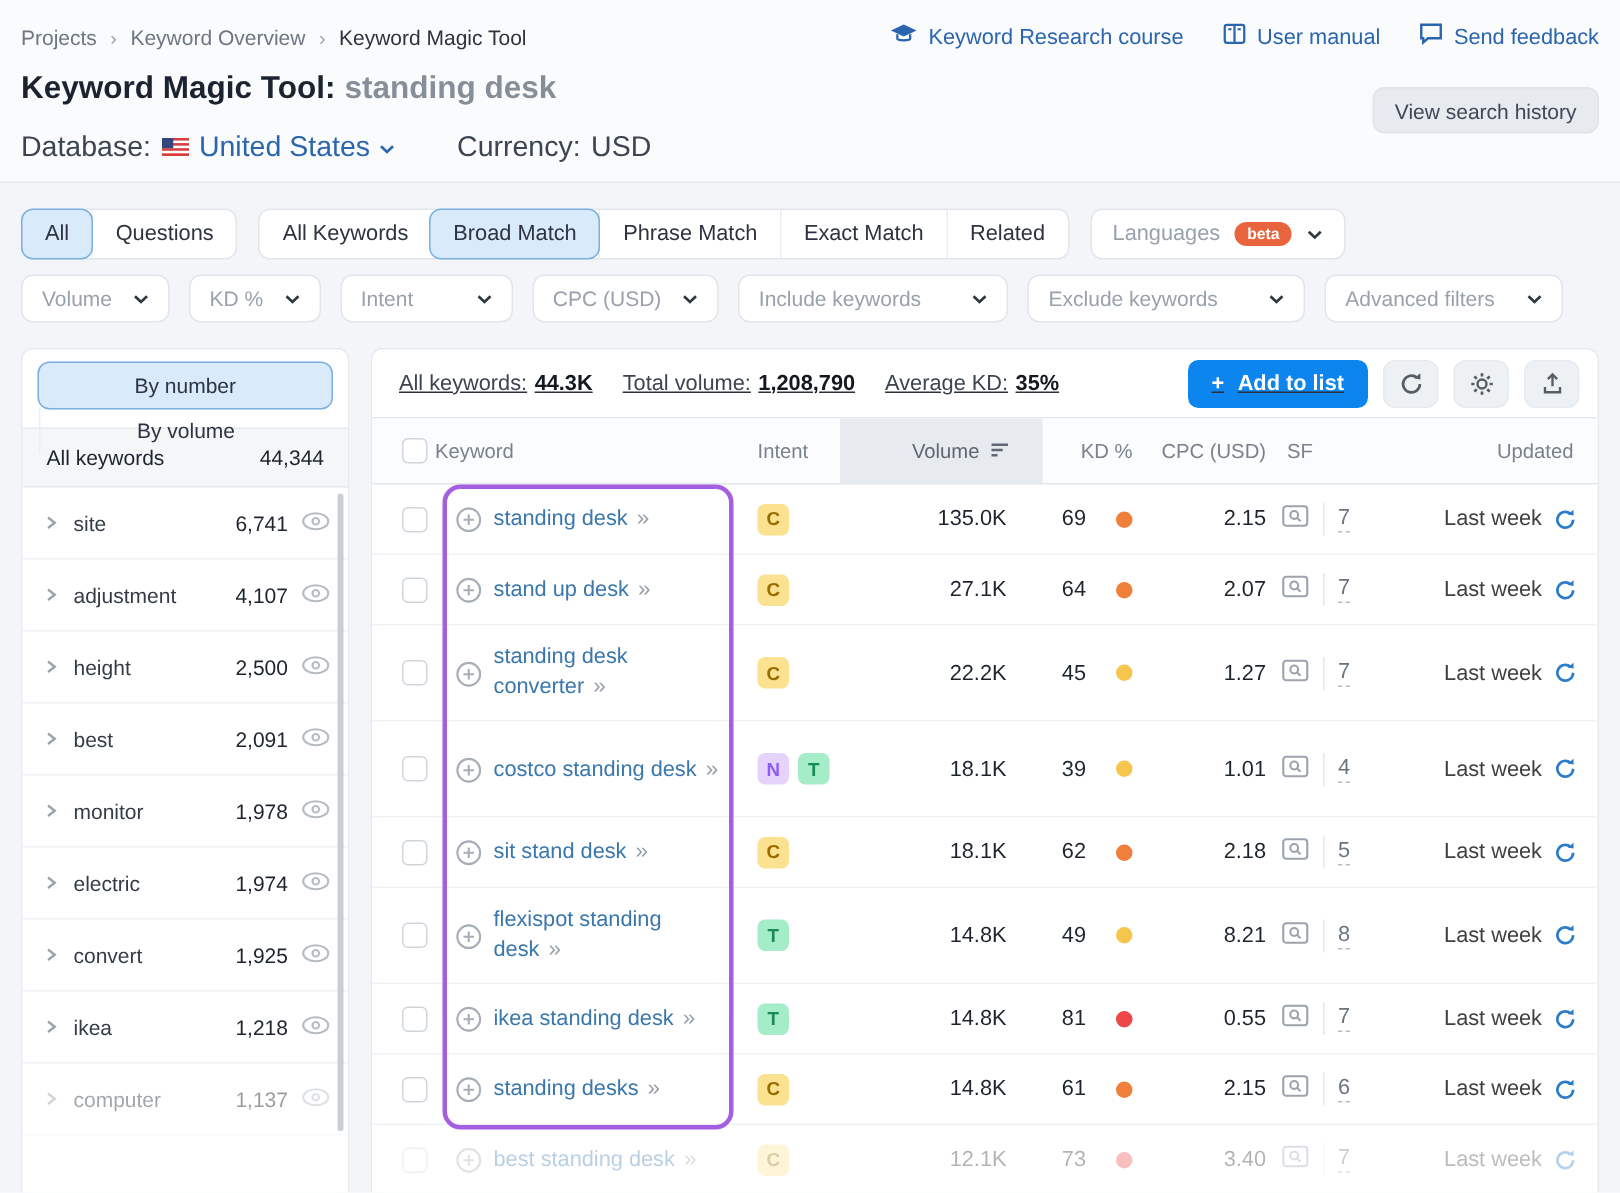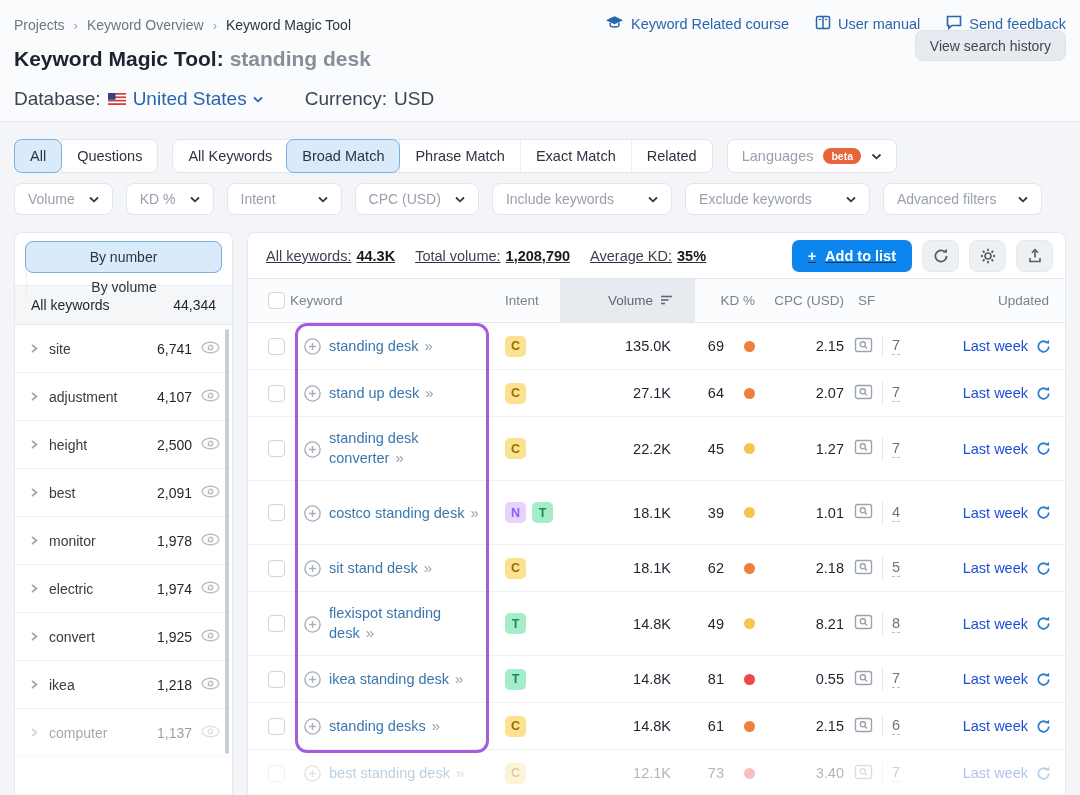--- a/index.html
+++ b/index.html
@@ -12,21 +12,21 @@
   .breadcrumb { position:absolute; left:14px; top:17px; font-size:14px; color:#6d7683;
     display:flex; gap:9px; align-items:center; }
   .breadcrumb .sep { color:#9aa3ae; font-size:13px; }
   .breadcrumb .current { color:#2d3440; }
   .crumb { cursor:pointer; }
   .top-links { position:absolute; right:14px; top:15px; display:flex; gap:26px;
     font-size:14.5px; color:#2a65ad; align-items:center; }
   .top-link { display:flex; gap:7px; align-items:center; cursor:pointer; }
   .page-title { position:absolute; left:14px; top:47px; font-size:21px; font-weight:700; color:#1c2330; }
   .page-title .query { color:#868e99; margin-left:6px; }
-  .history-btn { position:absolute; right:14px; top:30px; height:31px; padding:0 14px;
+  .history-btn { position:absolute; right:14px; top:58px; height:31px; padding:0 14px;
     background:#e7eaee; border:1px solid #dfe3e8; border-radius:8px; font-size:14px;
     color:#3f4756; display:flex; align-items:center; cursor:pointer; }
   .meta-row { position:absolute; left:14px; top:88px; display:flex; gap:42px;
     font-size:19px; color:#3c4452; align-items:flex-start; }
   .meta-item { display:flex; gap:7px; align-items:center; }
   .db-link { color:#2a65ad; display:flex; gap:6px; align-items:center; cursor:pointer; }
   .flag { display:inline-block; border-radius:1px; }
 
   
   .tabs-row { position:absolute; left:14px; top:139px; display:flex; gap:14px; }
@@ -115,21 +115,21 @@
   .td-volume { justify-content:flex-end; padding-right:24px; }
   .td-kd { justify-content:flex-end; padding-right:8px; gap:20px; }
   .kd-dot { width:11px; height:11px; border-radius:50%; }
   .kd-dot.yellow { background:#f5c64e; }
   .kd-dot.orange { background:#f07f3c; }
   .kd-dot.red { background:#ee4747; }
   .td-cpc { justify-content:flex-end; padding-right:4px; }
   .td-sf { padding-left:6px; gap:9px; }
   .sf-sep { width:1px; height:22px; background:#e3e7ea; }
   .sf-num { color:#6a7380; border-bottom:1px dashed #b8bfc8; padding-bottom:1px; cursor:pointer; }
-  .td-updated { justify-content:flex-end; padding-right:14px; gap:8px; color:#1d4ed8; }
+  .td-updated { justify-content:flex-end; padding-right:14px; gap:8px; color:#404040; }
   .row-refresh { display:flex; cursor:pointer; }
 
   .purple-annotation { position:absolute; left:47px; top:90px; width:194px; height:430px;
     border:3px solid #a45fe0; border-radius:12px; pointer-events:none; z-index:5; }
 </style>
 </head>
 <body>
 
 <div class="top-area">
   <div class="breadcrumb">
@@ -139,21 +139,21 @@
     <span class="sep">›</span>
     <span class="current">Keyword Magic Tool</span>
   </div>
 
   <div class="top-links">
     <span class="top-link">
       <span><svg width="19" height="15" viewBox="0 0 20 15">
             <polygon points="10,1 19,5.2 10,9.4 1,5.2" fill="#2a65ad"></polygon>
             <path d="M5.5 7.8v3.2c0 1.5 9 1.5 9 0V7.8" fill="none" stroke="#2a65ad" stroke-width="1.6"></path>
           </svg></span>
-      <span>Keyword Related course</span>
+      <span>Keyword Research course</span>
     </span>
     <span class="top-link">
       <span><svg width="16" height="15" viewBox="0 0 16 15" fill="none" stroke="#2a65ad" stroke-width="1.5">
             <rect x="1.5" y="1.5" width="13" height="12" rx="1.5"></rect>
             <line x1="8" y1="1.5" x2="8" y2="13.5"></line>
             <line x1="3.8" y1="4.5" x2="6" y2="4.5" stroke-width="1.2"></line>
             <line x1="10" y1="4.5" x2="12.2" y2="4.5" stroke-width="1.2"></line>
           </svg></span>
       <span>User manual</span>
     </span>

